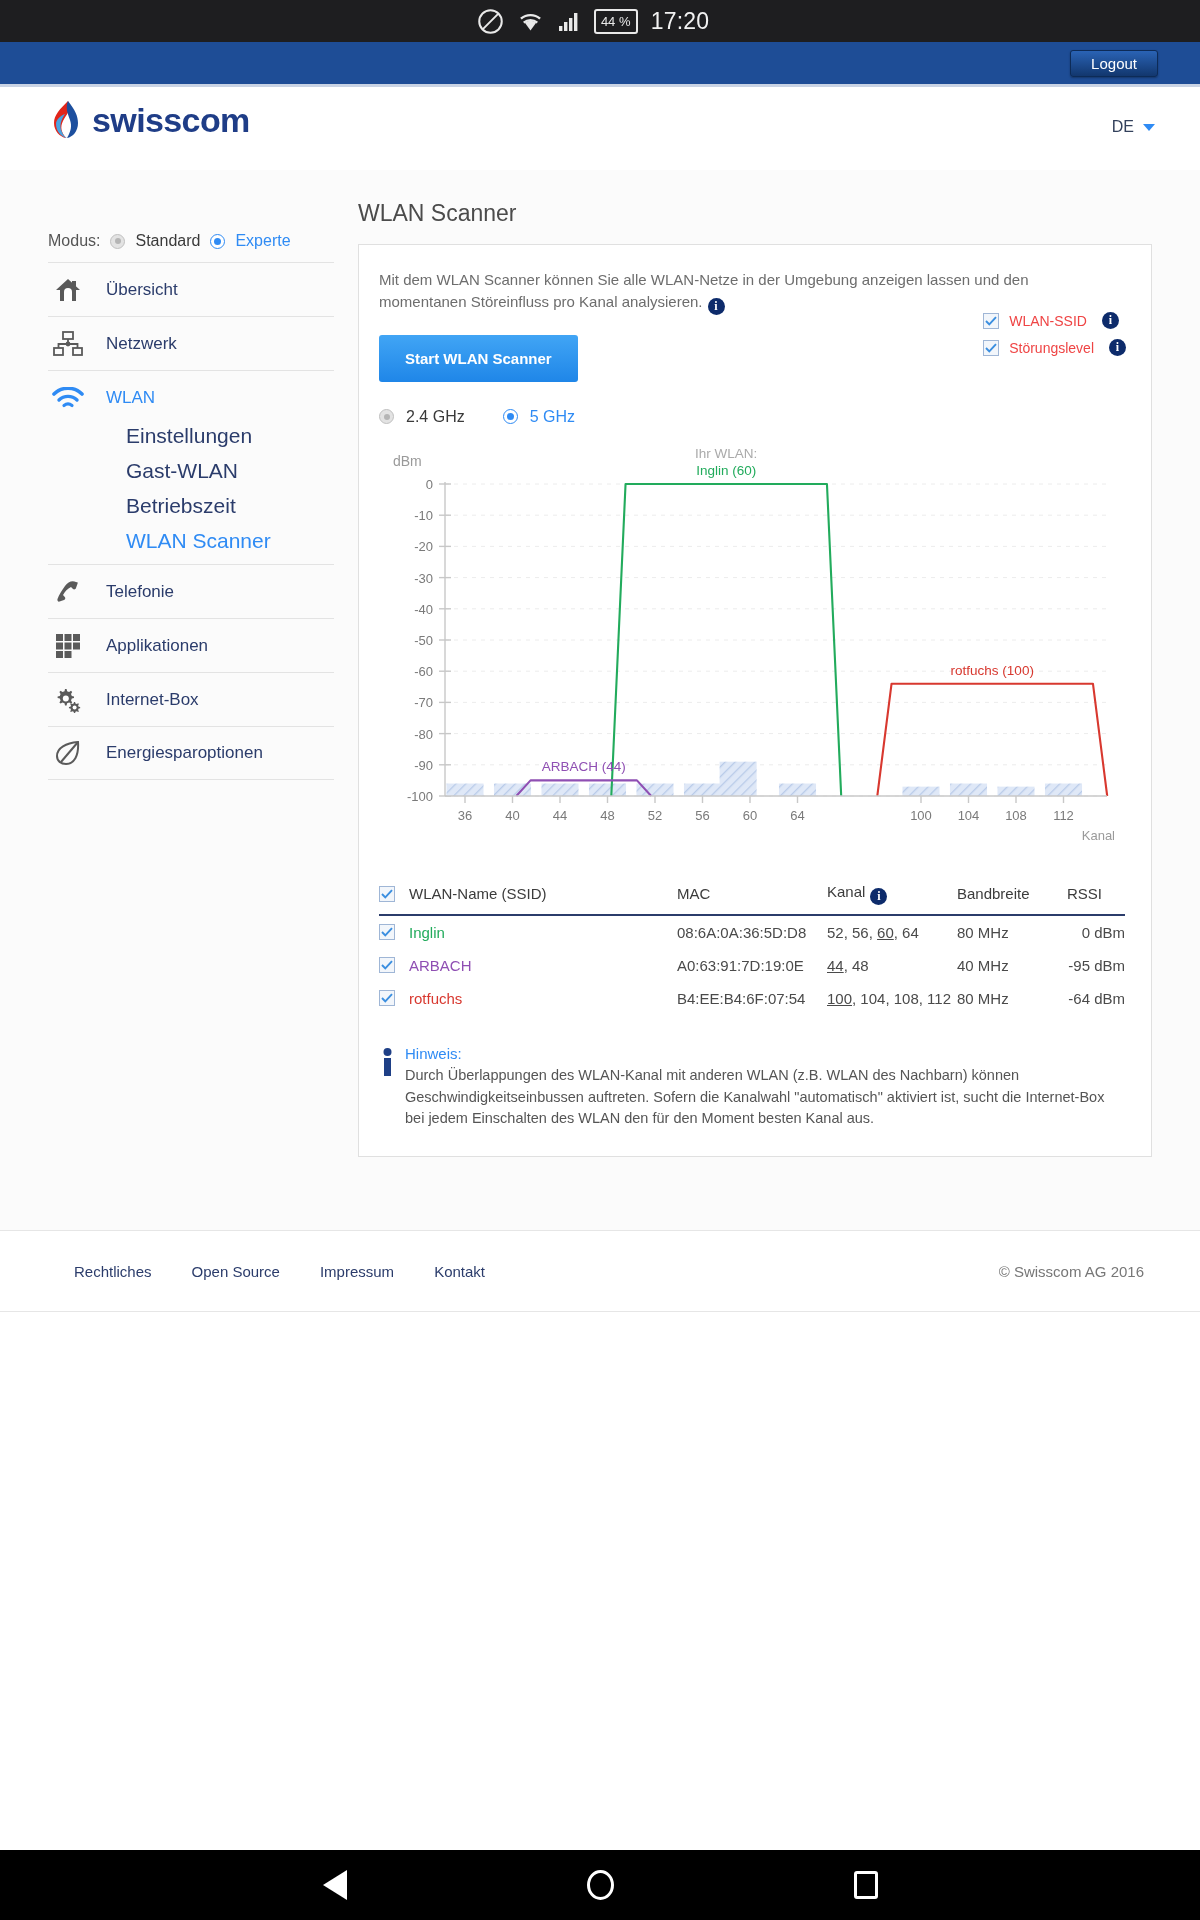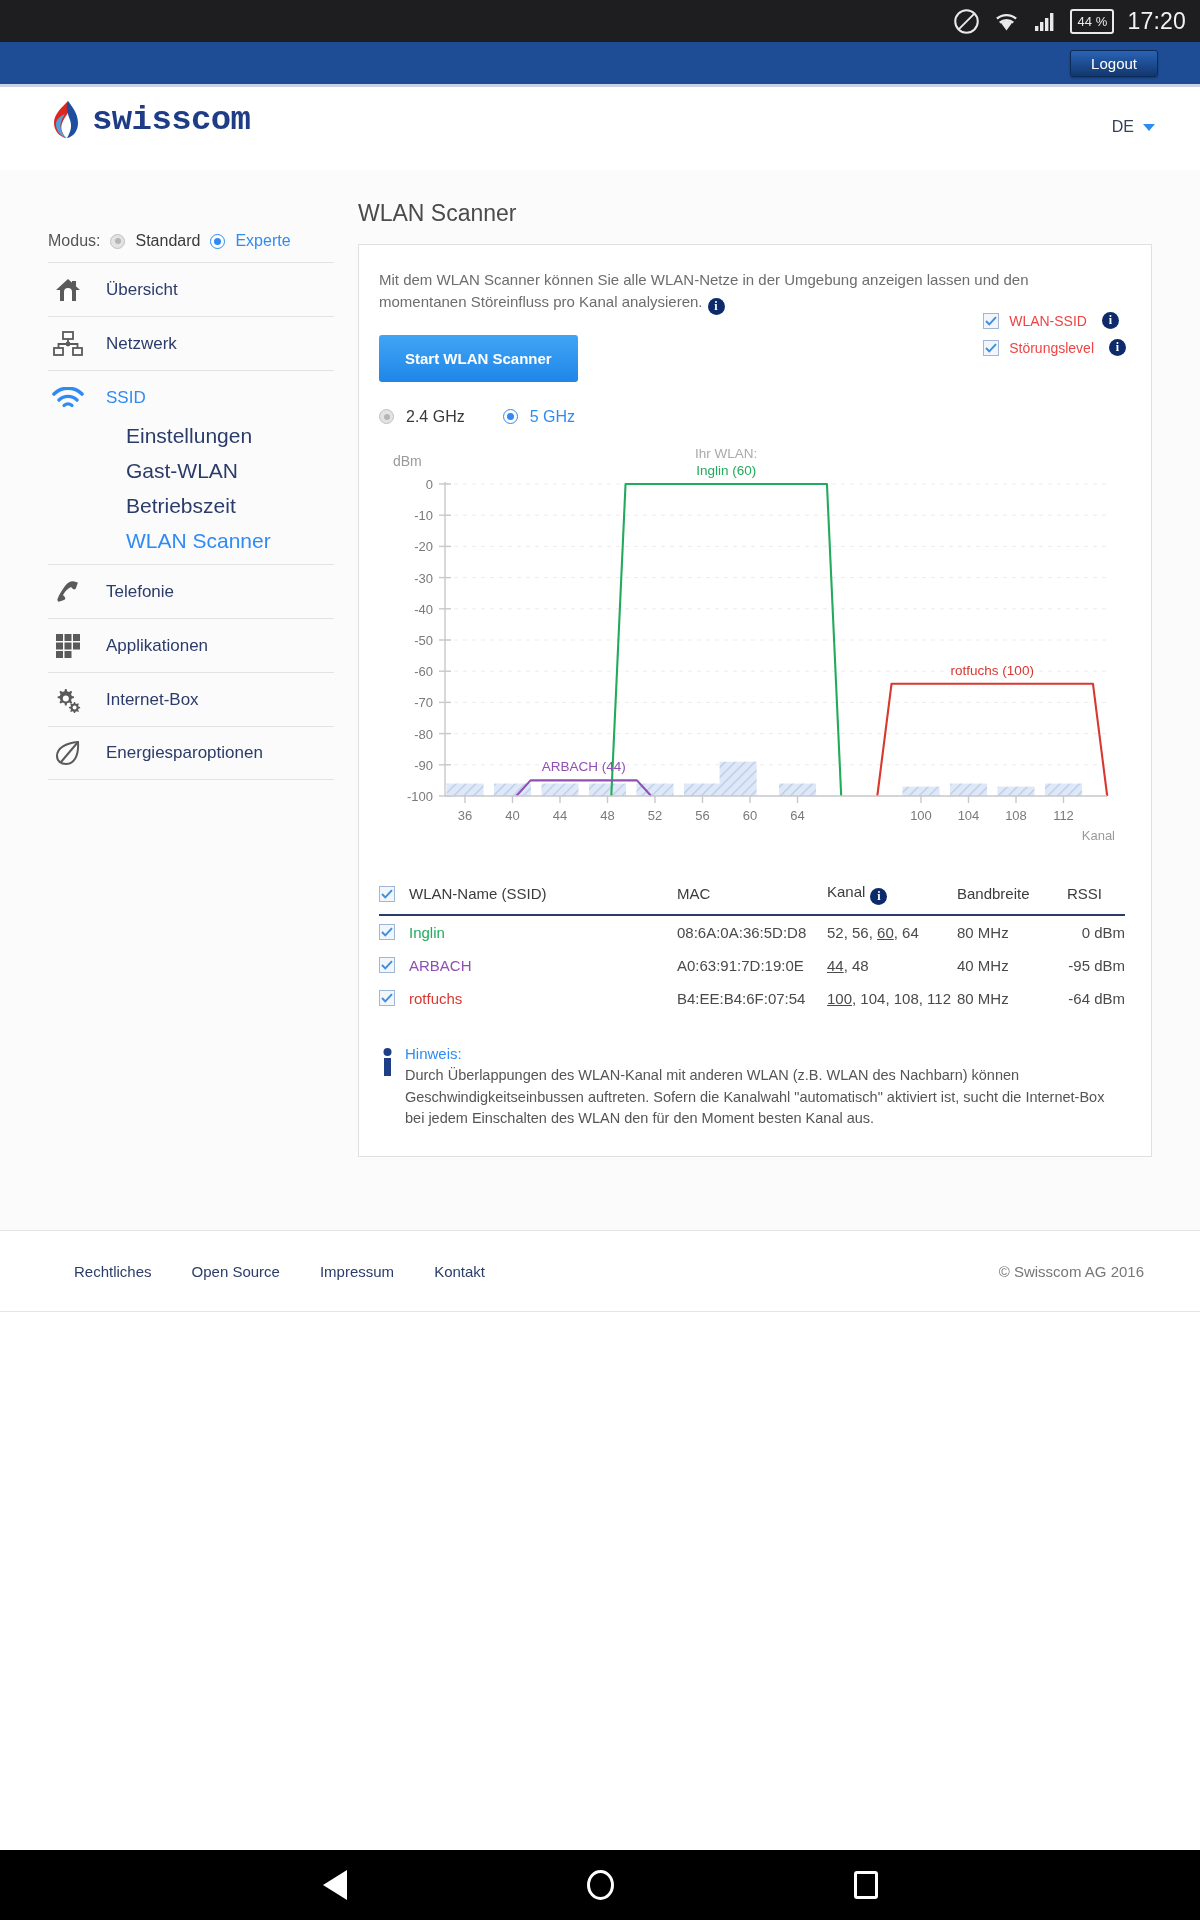--- a/index.html
+++ b/index.html
@@ -2,21 +2,21 @@
 <html><head>
 <meta charset="utf-8">
 <style>
   * { box-sizing: border-box; margin:0; padding:0; }
   html,body { width:1200px; height:1920px; background:#fff; font-family:"Liberation Sans", sans-serif; }
   body { position:relative; overflow:hidden; }
 
   
   .statusbar {
     position:absolute; left:0; top:0; width:1200px; height:42px;
-    background:#1e1e20; display:flex; align-items:center; justify-content:flex-end;
+    background:#1e1e20; display:flex; align-items:center; justify-content:center;
     padding-right:14px; gap:13px;
   }
   .sb-icon { display:flex; align-items:center; justify-content:center; }
   .sb-time { color:#f2f2f2; font-size:23px; letter-spacing:.2px; font-family:"Liberation Sans",sans-serif; }
   .batt { position:relative; width:44px; height:25px; border:2.5px solid #e9e9e9; border-radius:3px;
           display:flex; align-items:center; justify-content:center; }
   .batt:after { content:""; position:absolute; left:-6px; top:7px; width:4px; height:10px; background:#1e1e20; }
   .batt span { color:#e9e9e9; font-size:13px; line-height:1; }
 
   
@@ -28,21 +28,21 @@
   .logout-btn {
     background:linear-gradient(#2a63b5,#12376e); color:#fff; font-size:15px;
     border:1px solid #0d2b57; border-radius:3px; padding:4px 20px; cursor:pointer;
     box-shadow:0 1px 2px rgba(0,0,0,.3);
   }
 
   
   .header { position:absolute; left:0; top:90px; width:1200px; height:80px; background:#fff; }
   .logo-wrap { position:absolute; left:48px; top:10px; display:flex; align-items:center; gap:10px; }
   .logo-mark { width:34px; height:40px; position:relative; }
-  .logo-text { font-size:34px; font-weight:700; color:#1f3d87; letter-spacing:-.6px; font-family:Liberation Mono, monospace; }
+  .logo-text { font-size:34px; font-weight:700; color:#1f3d87; letter-spacing:-.6px; font-family:Liberation Sans, sans-serif; }
   .lang { position:absolute; right:45px; top:28px; font-size:16px; color:#33415c; display:flex; align-items:center; gap:9px; cursor:pointer;}
   .caret-down { width:0;height:0;border-left:6px solid transparent;border-right:6px solid transparent;border-top:7px solid #2f8bf4; }
 
   
   .pagebody { position:absolute; left:0; top:170px; width:1200px; height:1060px; background:#fbfbfb; }
   .page-inner { position:relative; width:1200px; }
 
   
   .sidebar { position:absolute; left:48px; top:62px; width:286px; }
   .modus-row { display:flex; align-items:center; gap:10px; font-size:16px; color:#444; padding-bottom:12px; }
@@ -218,21 +218,21 @@
     </div>
 
     <div class="nav-item active">
       <span class="nav-ico">
         <svg width="32" height="22" viewBox="0 0 32 22">
           <path d="M2 7 A20 20 0 0 1 30 7" fill="none" stroke="#2f8bf4" stroke-width="3.6" stroke-linecap="round"></path>
           <path d="M7 13 A13 13 0 0 1 25 13" fill="none" stroke="#2f8bf4" stroke-width="3.4" stroke-linecap="round"></path>
           <path d="M12 18.5 A6.5 6.5 0 0 1 20 18.5" fill="none" stroke="#2f8bf4" stroke-width="3.2" stroke-linecap="round"></path>
         </svg>
       </span>
-      <span>SSID</span>
+      <span>WLAN</span>
     </div>
 
     <div class="sub-item">
       <span>Einstellungen</span>
     </div>
     <div class="sub-item">
       <span>Gast-WLAN</span>
     </div>
     <div class="sub-item">
       <span>Betriebszeit</span>

